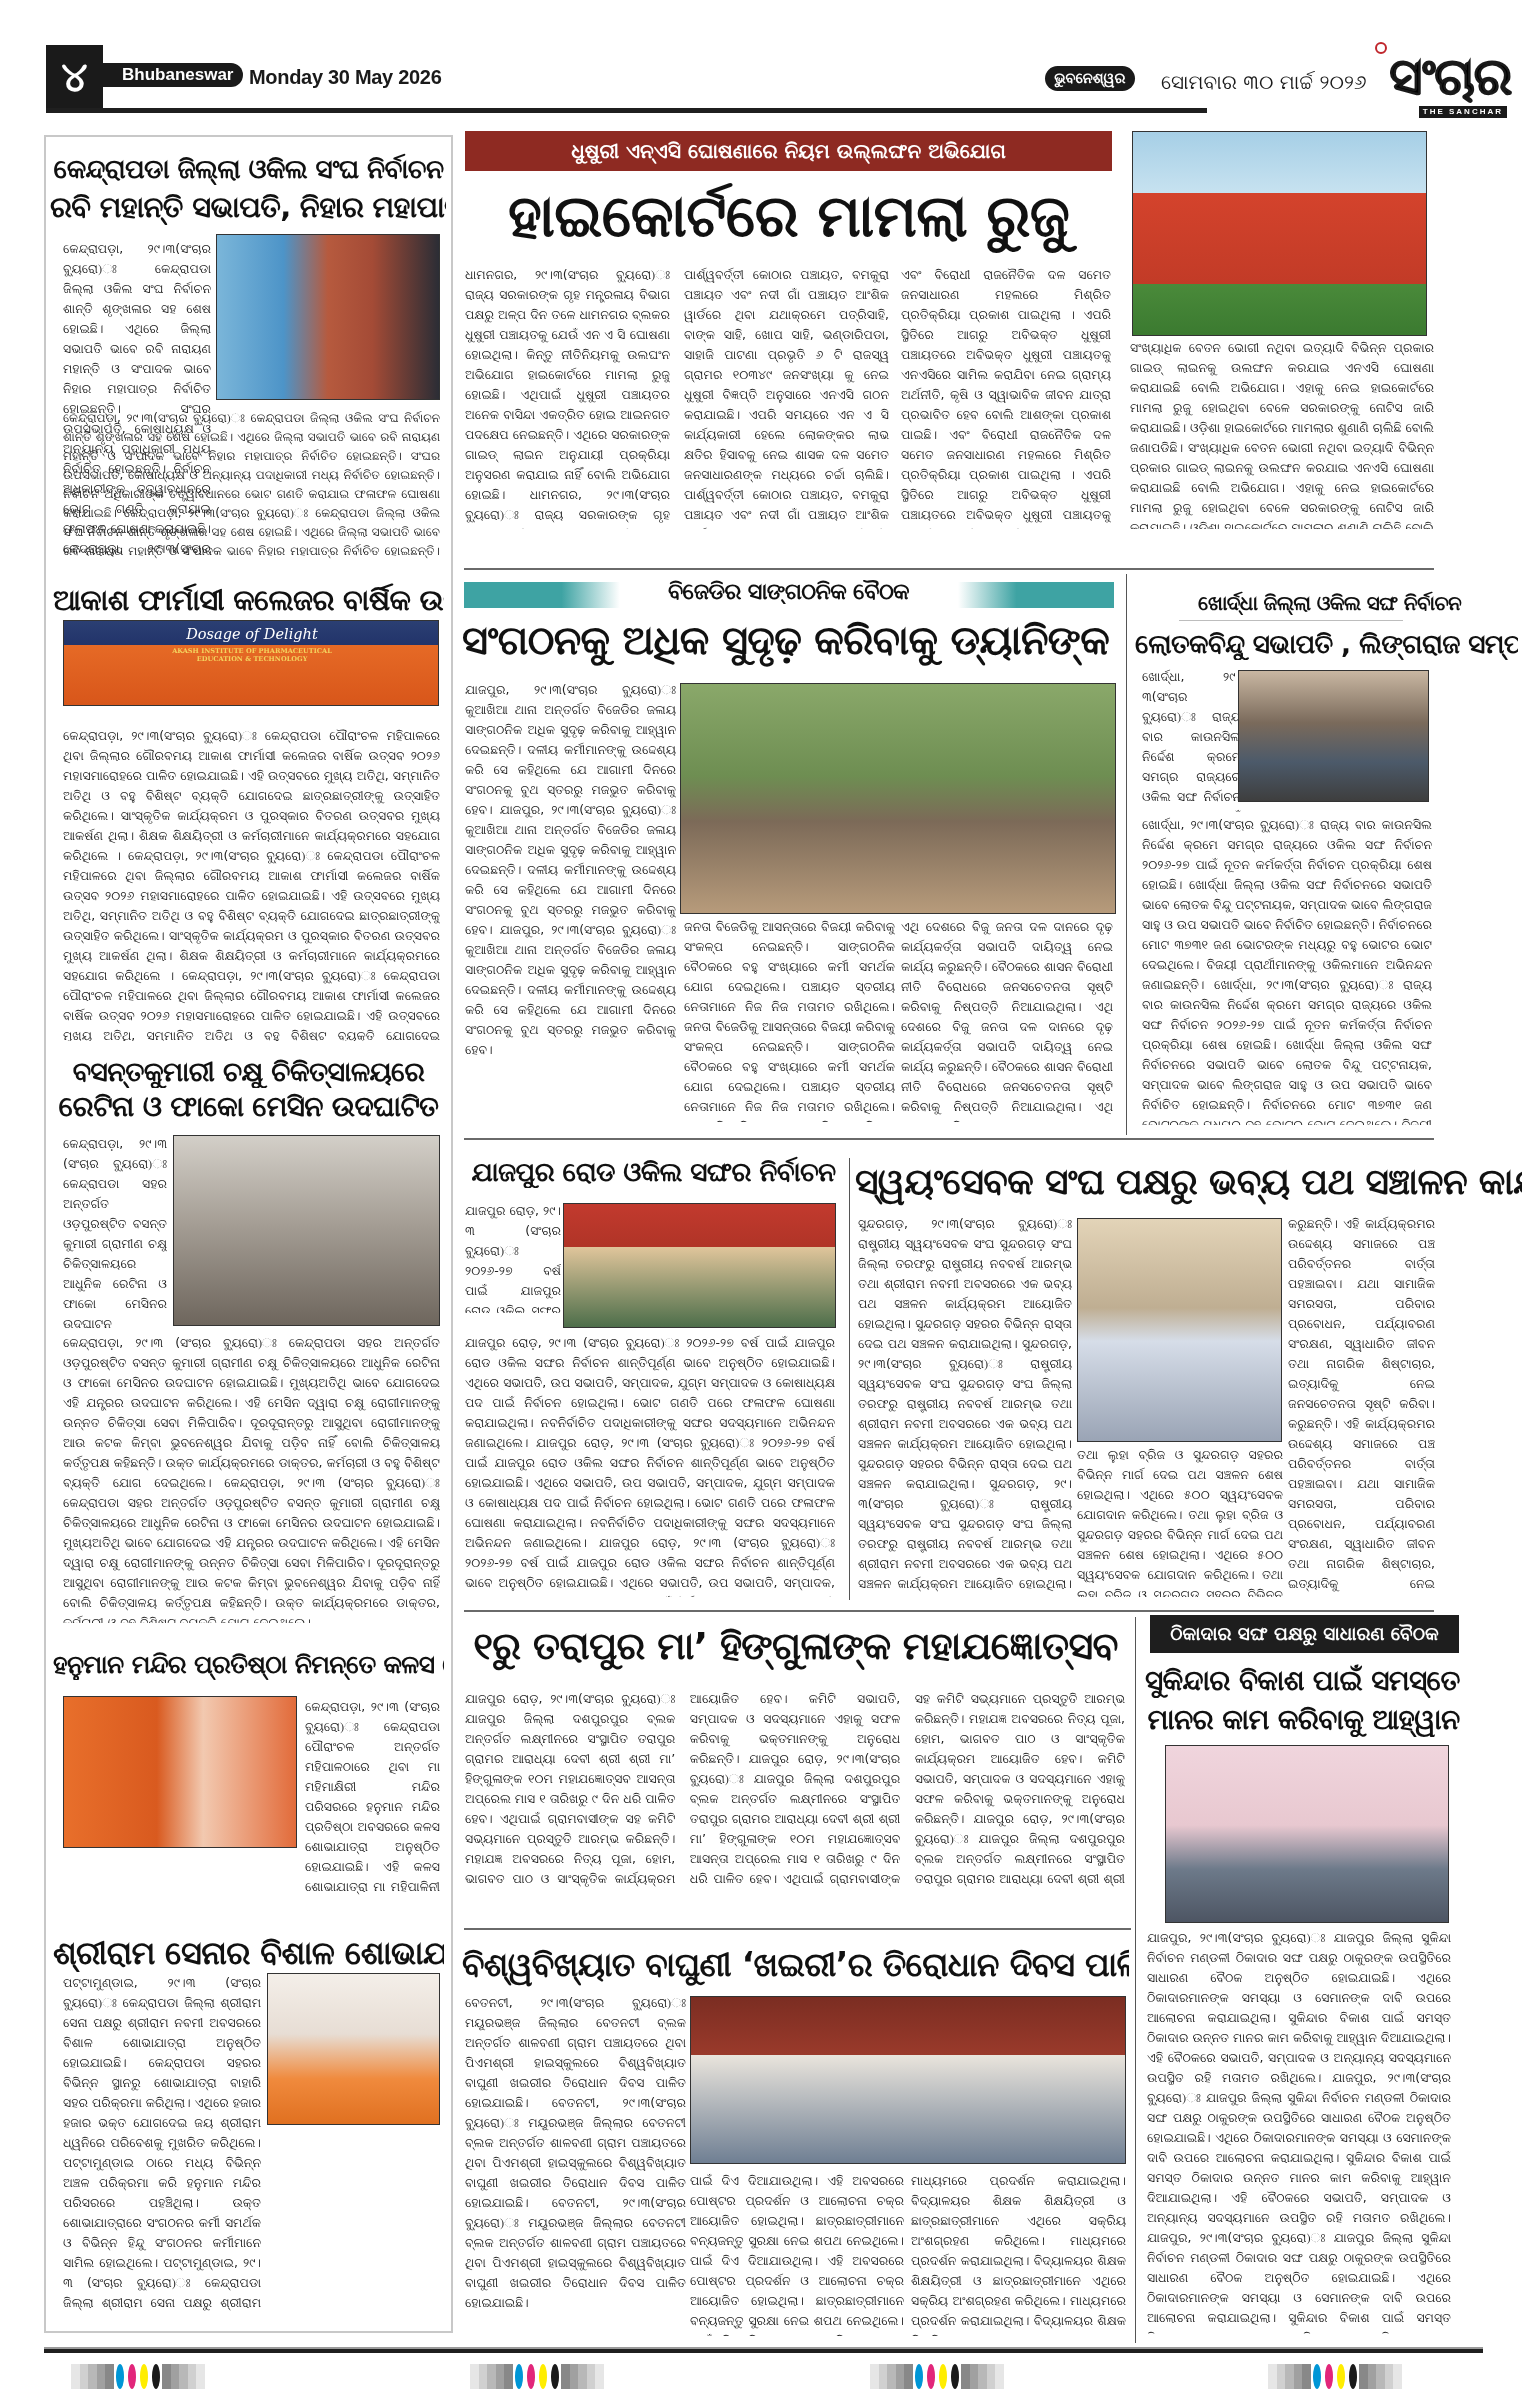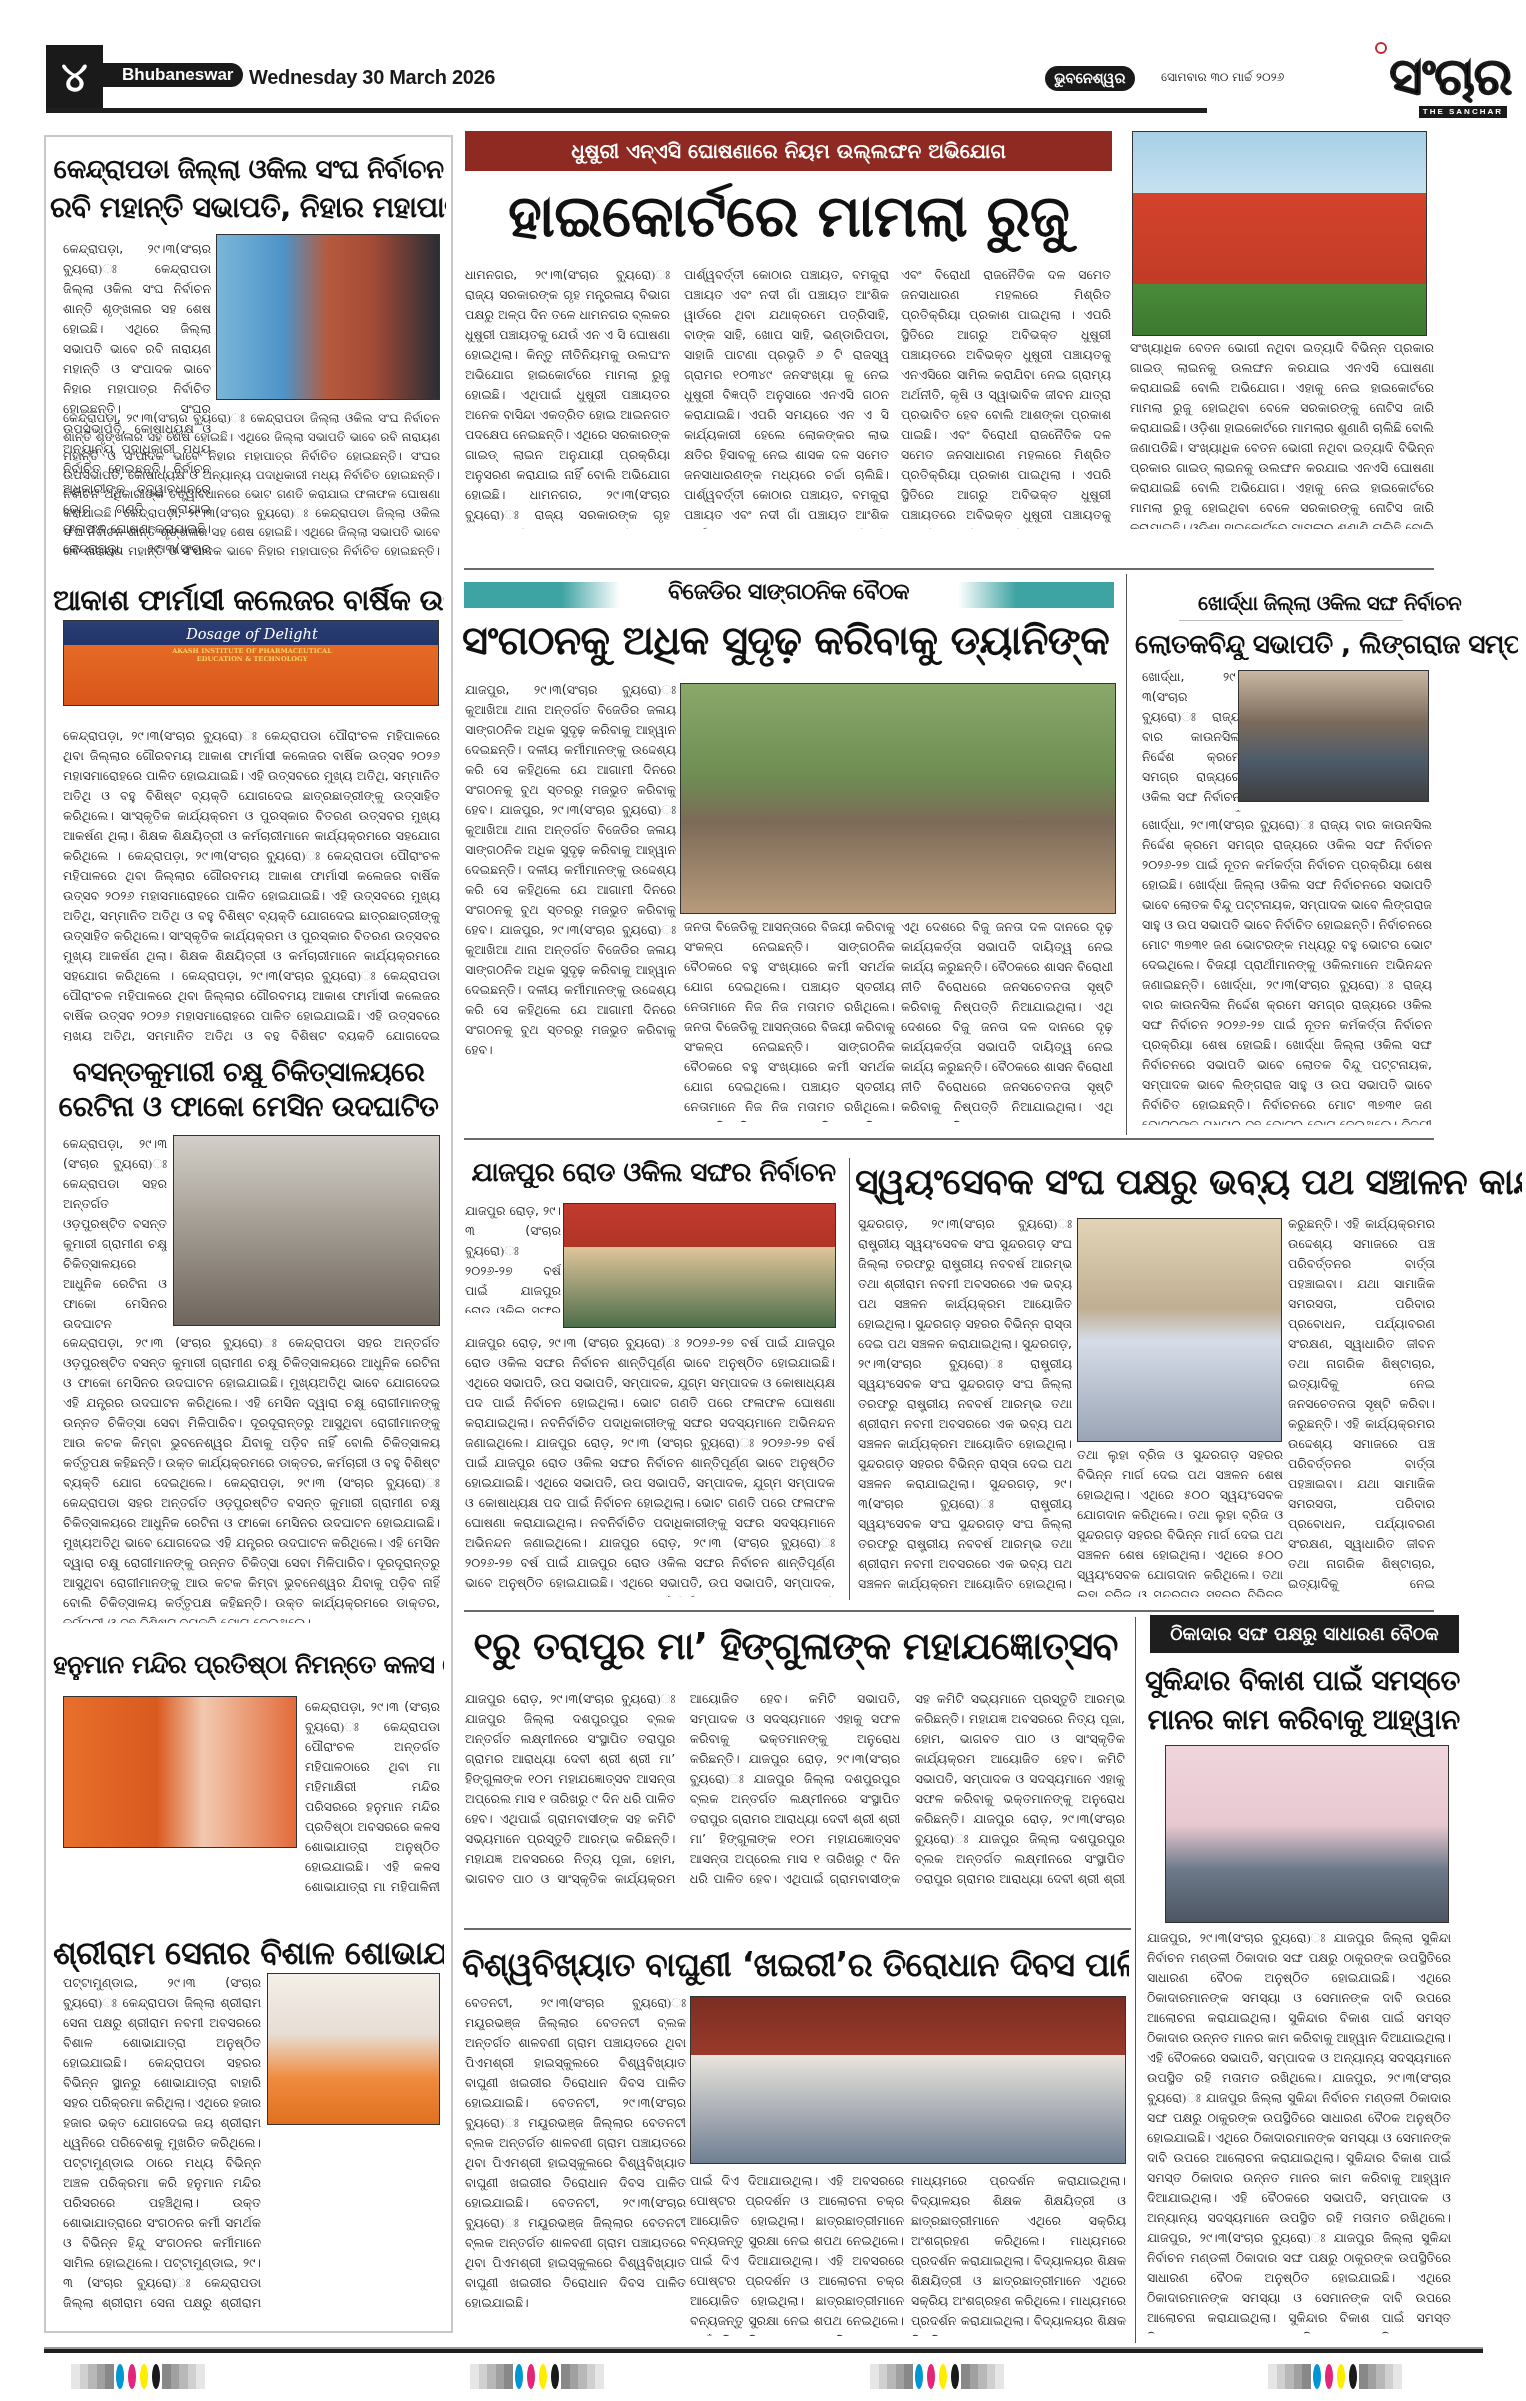--- a/index.html
+++ b/index.html
@@ -9,21 +9,21 @@
   
   .masthead { position: absolute; left: 0; top: 0; width: 1526px; height: 122px; }
   .page-num-box { position: absolute; left: 46px; top: 45px; width: 57px; height: 63px; background: #1a1a1a; color: #fff;
      font-family: "DejaVu Sans", sans-serif; font-size: 41px; font-weight: bold; display: flex; align-items: center; justify-content: center; }
   .city-pill-en { position: absolute; left: 102px; top: 63px; height: 24px; padding: 0 9.2px 0 20px; background: #1a1a1a; color: #fff;
      border-radius: 0 12px 12px 0; font-family: "Liberation Sans", sans-serif; font-size: 17px; font-weight: bold; line-height: 24px; }
   .date-en { position: absolute; left: 249px; top: 66px; font-family: "Liberation Sans", sans-serif; font-size: 20px; font-weight: bold; letter-spacing: -0.3px; }
   .rule-top { position: absolute; left: 46px; top: 108px; width: 1161px; height: 5.3px; background: #1f1f1f; }
   .city-pill-or { position: absolute; left: 1045px; top: 66px; height: 25px; padding: 0 9.2px; background: #1a1a1a; color: #fff;
      border-radius: 12.5px; font-size: 14.5px; font-weight: bold; line-height: 25px; }
-  .date-or { position: absolute; left: 1161px; top: 70px; font-size: 12px; }
+  .date-or { position: absolute; left: 1161px; top: 70px; font-size: 20px; }
   .logo { position: absolute; left: 1320px; top: 49px; width: 191px; height: 66px; }
   .logo-text { font-family: "DejaVu Serif", serif; font-size: 51px; font-weight: normal; color: #000000;
      -webkit-text-stroke: 2.6px #1a1a1a; letter-spacing: -1.3px; line-height: 55px; text-align: right; }
   .logo-dot { position: absolute; left: 55px; top: -6.6px; width: 12px; height: 12px; border-radius: 50%; border: 2.6px solid #c0272d; }
   .logo-tag { position: absolute; right: 4px; bottom: -2.6px; background: #1a1a1a; color: #fff; font-family: "Liberation Sans", sans-serif;
      font-size: 8px; letter-spacing: 2px; padding: 1.3px 4px; font-weight: bold; margin-left: 36px; }
 
   
   .box { position: absolute; border: 2px solid #c8c8c8; }
   .hl { position: absolute; text-align: center; font-weight: bold; color: #111; letter-spacing: -0.7px; white-space: nowrap; overflow: hidden; }
@@ -52,21 +52,21 @@
   .reg-bar { position: absolute; top: 2364px; height: 25px; display: flex; align-items: stretch; }
   .reg-step { width: 8.6px; }
   .reg-dot { width: 8px; margin: 0 2px; border-radius: 50%; }
 </style>
 </head>
 <body>
 
 <header class="masthead">
   <div class="page-num-box">୪</div>
   <div class="city-pill-en">Bhubaneswar</div>
-  <div class="date-en">Wednesday 30 March 2026</div>
+  <div class="date-en">Monday 30 May 2026</div>
   <div class="rule-top"></div>
   <div class="city-pill-or">ଭୁବନେଶ୍ୱର</div>
   <div class="date-or">ସୋମବାର ୩୦ ମାର୍ଚ୍ଚ ୨୦୨୬</div>
   <div class="logo">
     <span class="logo-dot"></span>
     <div class="logo-text">ସଂଚାର</div>
     <div class="logo-tag">THE SANCHAR</div>
   </div>
 </header>
 

